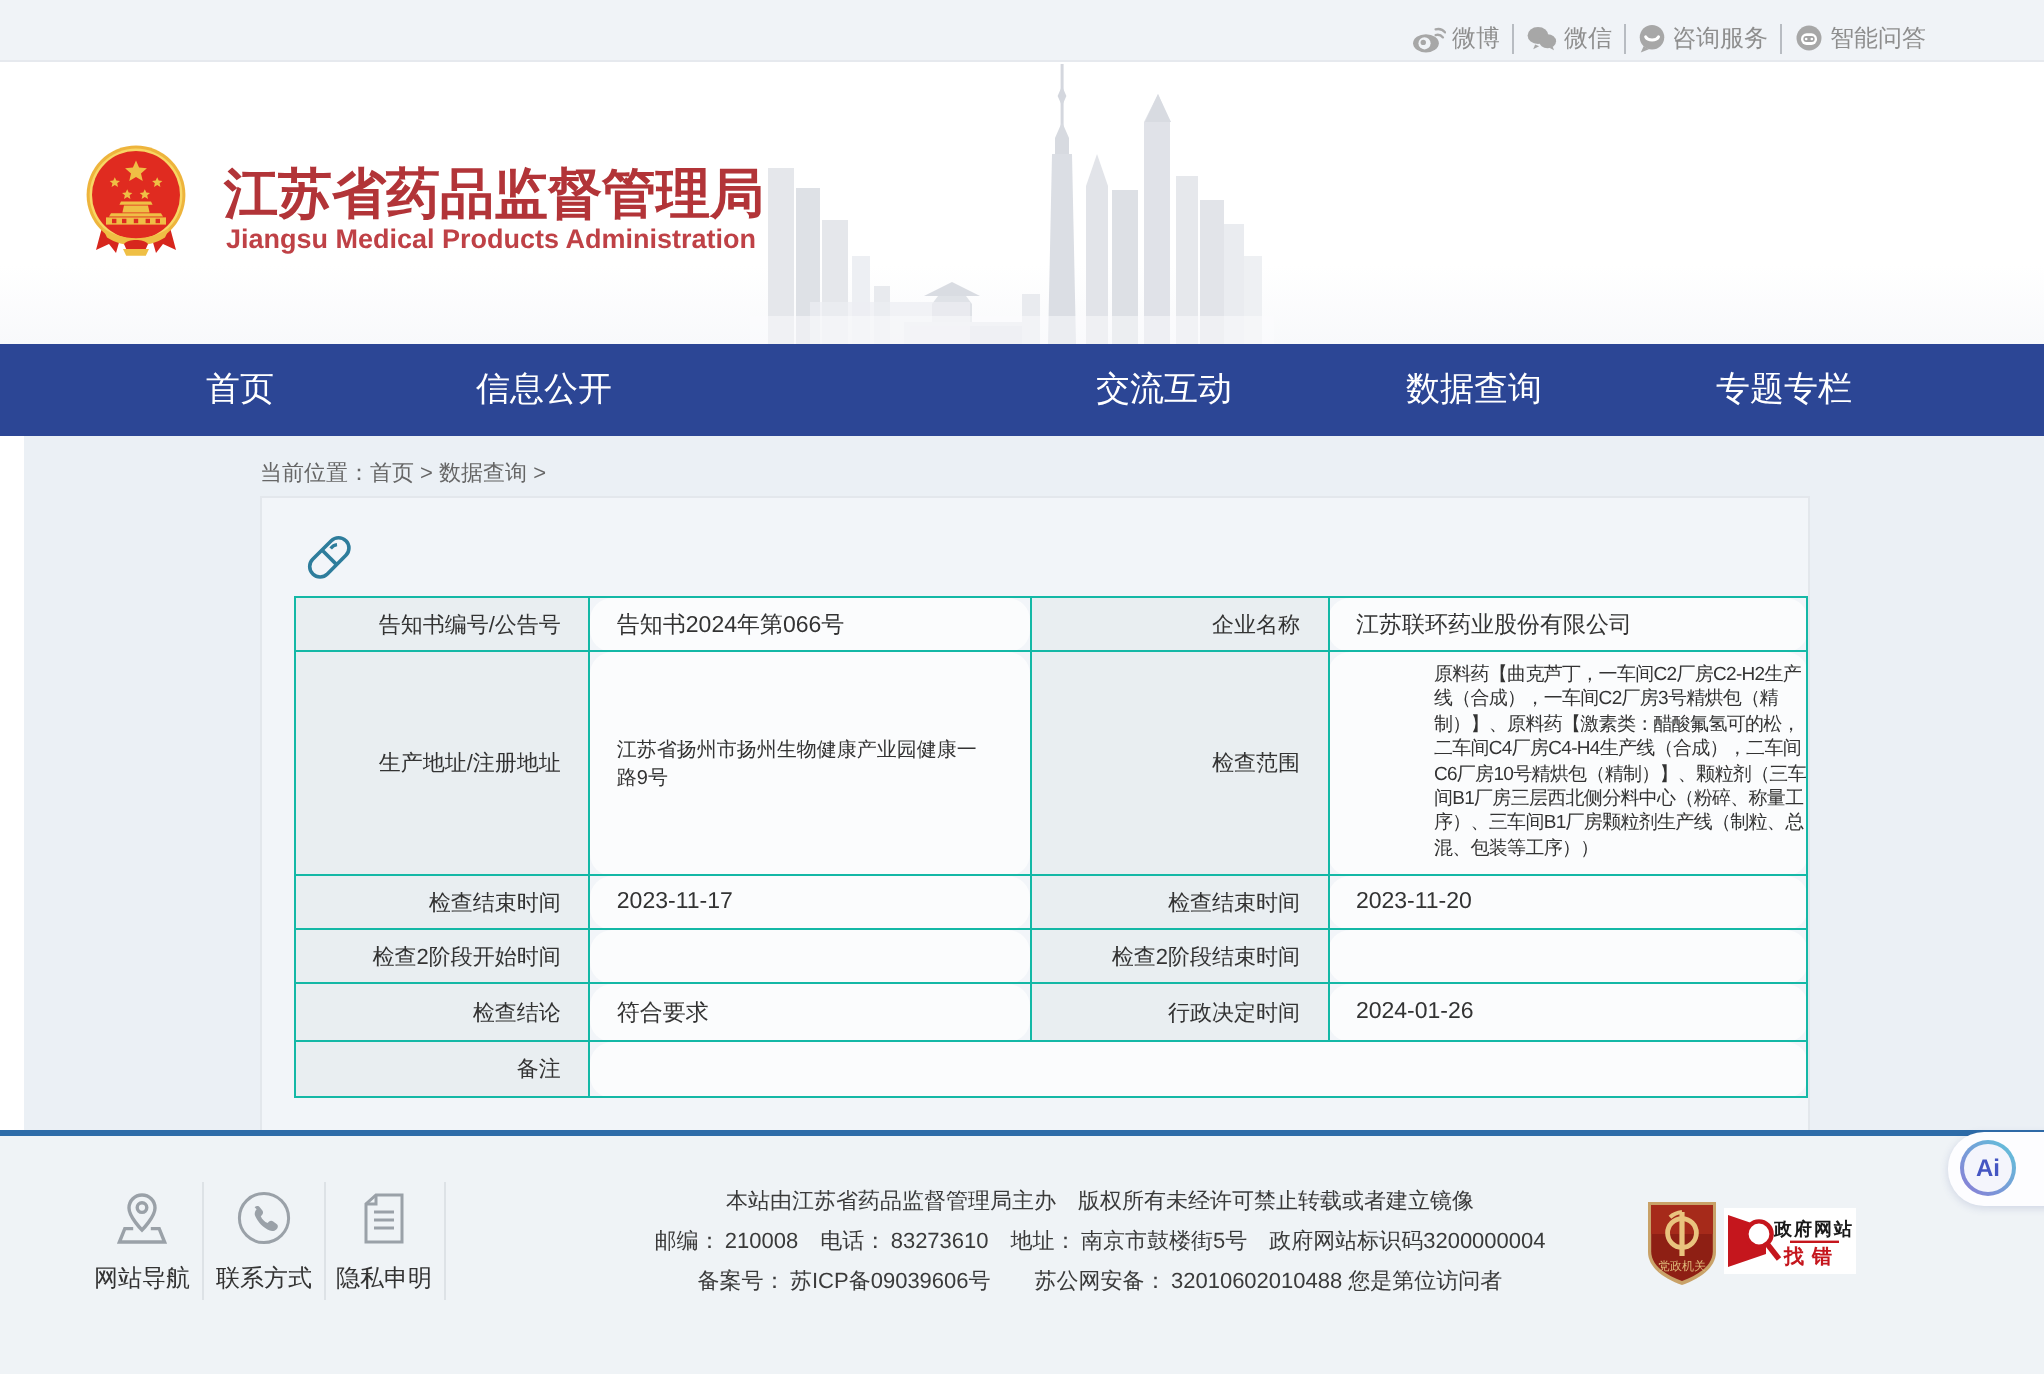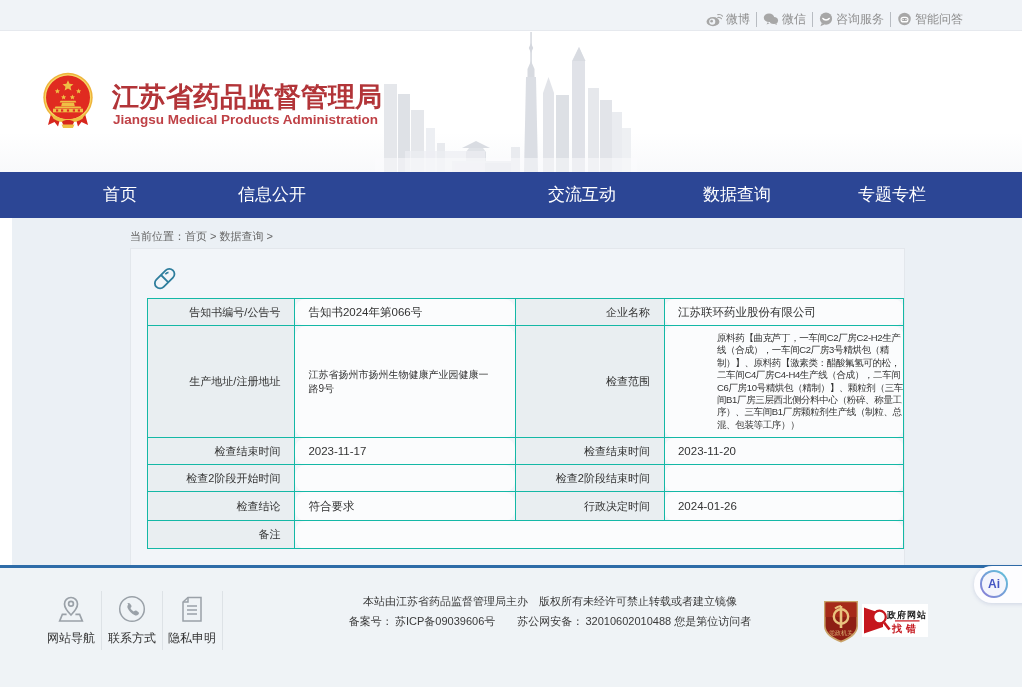--- a/index.html
+++ b/index.html
@@ -240,20 +240,21 @@
       <line x1="8" y1="11" x2="18" y2="11"></line>
       <line x1="8" y1="15" x2="18" y2="15"></line>
       <line x1="8" y1="19" x2="18" y2="19"></line>
     </svg>
     <span class="lbl">隐私申明</span>
   </div>
   <div class="fsep" style="left:222px"></div>
 
   <div id="ftext">
     <div>本站由江苏省药品监督管理局主办 版权所有未经许可禁止转载或者建立镜像</div>
+    <div>邮编： 210008 电话： 83273610 地址： 南京市鼓楼街5号 政府网站标识码3200000004</div>
     <div>备案号： 苏ICP备09039606号  苏公网安备： 32010602010488 您是第位访问者</div>
   </div>
 
   <svg id="badge1" width="38" height="45" viewBox="0 0 38 45">
     <path d="M2 2h34v25c0 8-8.5 13.5-17 16.5C10.5 40.5 2 35 2 27z" fill="#c9a268"></path>
     <path d="M3.6 3.5h30.8v23.2c0 7.2-7.6 12-15.4 14.8C11.2 38.7 3.6 33.9 3.6 26.7z" fill="#8e1f14"></path>
     <path d="M3.6 3.5h30.8v14.5H3.6z" fill="#a62a1a"></path>
     <text x="19" y="36" font-size="6" fill="#dfb878" text-anchor="middle" font-family="Liberation Sans, sans-serif">党政机关</text>
     <circle cx="19" cy="17.5" r="7.2" stroke="#e9c37e" stroke-width="2.4" fill="none"></circle>
     <path d="M19 7v22" stroke="#e9c37e" stroke-width="2.6"></path>

